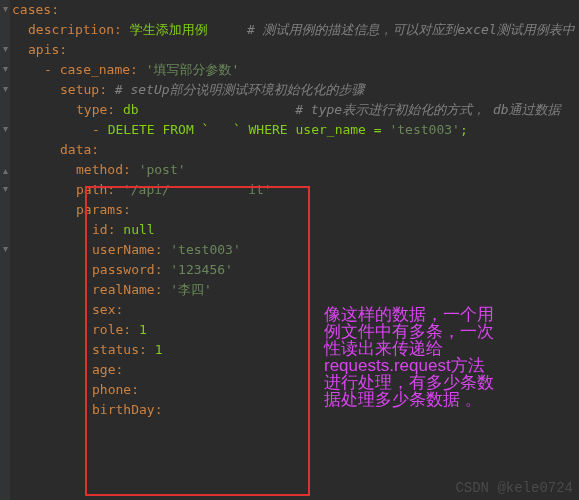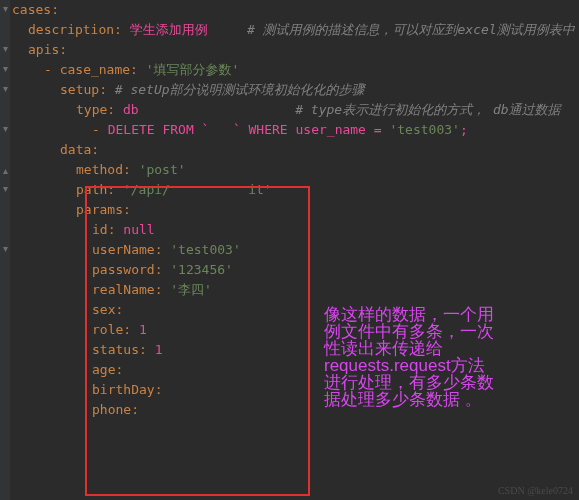--- a/index.html
+++ b/index.html
@@ -12,26 +12,26 @@
   .i0 { padding-left: 2px; }
   .i1 { padding-left: 18px; }
   .i2 { padding-left: 34px; }
   .i3 { padding-left: 50px; }
   .i4 { padding-left: 66px; }
   .i5 { padding-left: 82px; }
   .key    { color: #cc8242; }
   .dash   { color: #cc8242; }
   .colon  { color: #cc8242; }
   .str    { color: #6a8759; }
-  .plain  { color: #ec4899; text-align: right; }
+  .plain  { color: #84cc16; text-align: right; }
   .comment{ color: #808080; font-style: italic; } 
   .box { position: absolute; border: 2px solid #e03030; pointer-events: none; }
   .redbox   { left: 85px;  top: 186px; width: 225px; height: 310px; }
   .anno { position: absolute; left: 324px; top: 306px; width: 174px; color: #d946ef; font-size: 17px; line-height: 17px; font-family: Liberation Sans, sans-serif; }
-  .watermark { position: absolute; right: 6px; bottom: 4px; color: #4a4a4a; font-size: 10px; font-family: Liberation Serif, serif; }
+  .watermark { position: absolute; right: 6px; bottom: 4px; color: #4a4a4a; font-size: 14px; font-family: Liberation Mono, monospace; }
 </style>
 </head>
 <body>
 
 <div class="gutter">
   <div class="fold" style="top:6px">
       <svg width="6" height="9">
         <path d="M0 1 L5 1 L2.5 6 Z" fill="#6e6e6e"></path>
       </svg>
     </div>
@@ -85,19 +85,19 @@
   <div class="line i4"><span class="key">path</span><span class="colon">:</span> <span class="str">'/api/          it'</span></div>
   <div class="line i4"><span class="key">params</span><span class="colon">:</span></div>
   <div class="line i5"><span class="key">id</span><span class="colon">:</span> <span class="plain">null</span></div>
   <div class="line i5"><span class="key">userName</span><span class="colon">:</span> <span class="str">'test003'</span></div>
   <div class="line i5"><span class="key">password</span><span class="colon">:</span> <span class="str">'123456'</span></div>
   <div class="line i5"><span class="key">realName</span><span class="colon">:</span> <span class="str">'李四'</span></div>
   <div class="line i5"><span class="key">sex</span><span class="colon">:</span></div>
   <div class="line i5"><span class="key">role</span><span class="colon">:</span> <span class="plain">1</span></div>
   <div class="line i5"><span class="key">status</span><span class="colon">:</span> <span class="plain">1</span></div>
   <div class="line i5"><span class="key">age</span><span class="colon">:</span></div>
+  <div class="line i5"><span class="key">phone</span><span class="colon">:</span></div>
   <div class="line i5"><span class="key">birthDay</span><span class="colon">:</span></div>
-  <div class="line i5"><span class="key">phone</span><span class="colon">:</span></div>
 </div>
 
 <div class="box redbox"></div>
 <div class="anno">像这样的数据，一个用例文件中有多条，一次性读出来传递给requests.request方法进行处理，有多少条数据处理多少条数据 。</div>
 <div class="watermark">CSDN @kele0724</div>
 
 </body></html>

